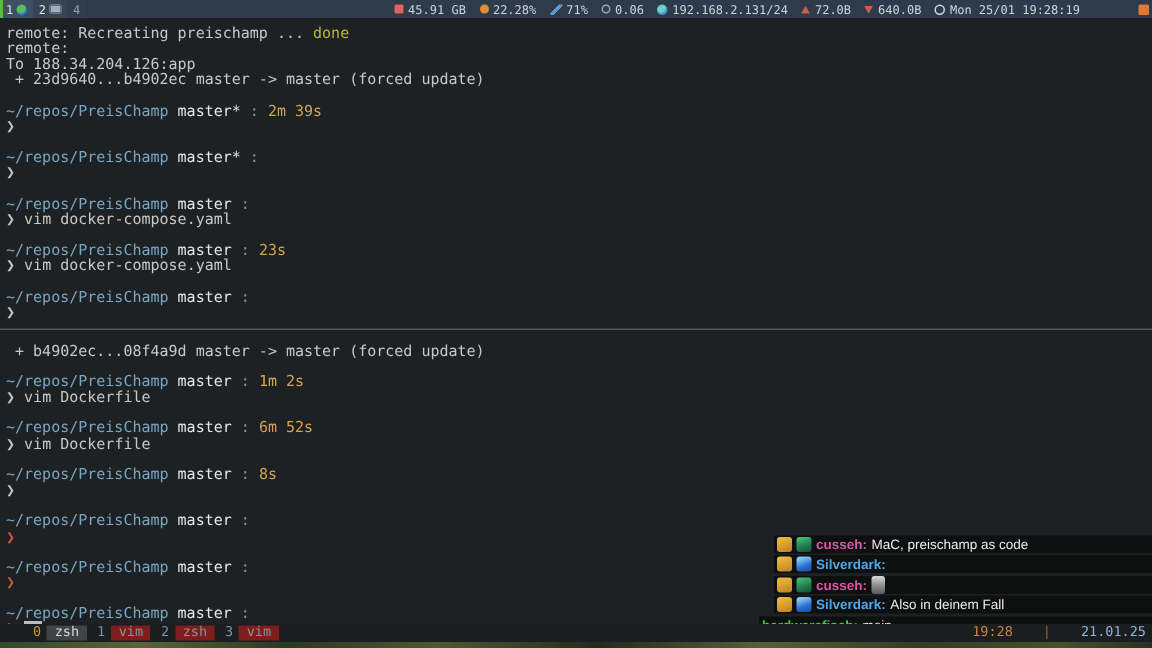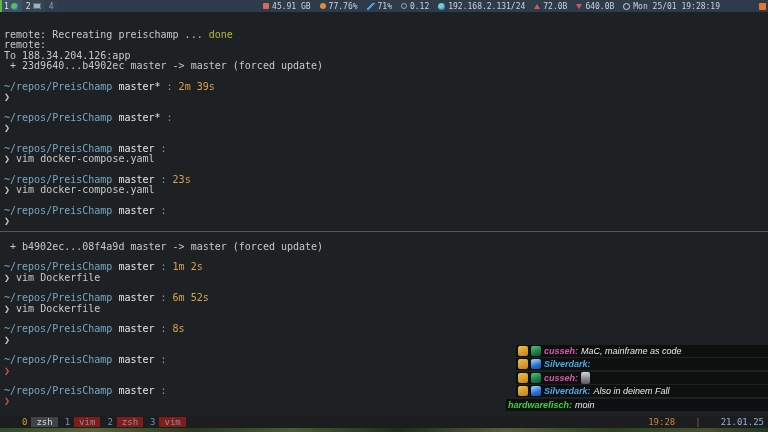--- a/index.html
+++ b/index.html
@@ -24,36 +24,36 @@
   .i-net{width:7px;height:7px;border-radius:50%;background:radial-gradient(circle at 38% 35%,#6fd0c0 0 40%,#3f8fd0 62%);}
   .i-up{width:0;height:0;border-left:3px solid transparent;border-right:3px solid transparent;border-bottom:5px solid #d05c4a;}
   .i-down{width:0;height:0;border-left:3px solid transparent;border-right:3px solid transparent;border-top:5px solid #d05c4a;}
   .i-clock{width:7px;height:7px;border-radius:50%;border:1px solid #d5dade;box-sizing:border-box;}
   .i-tray{width:7px;height:7px;background:#e07a30;border-radius:1px;margin-right:2px;}
   .i-globe{width:7px;height:7px;border-radius:50%;background:radial-gradient(circle at 40% 35%,#57c154 0 45%,#3c78c8 62%);}
   .i-display{width:8px;height:6px;background:#9fb0bd;border-radius:1px;box-shadow:inset 0 0 0 1px #5b6b78;}
 
   
   .terminal{position:absolute;top:12px;left:0;right:0;bottom:16px;background:#1d2124;
-            padding:18px 0 0 4px;font-size:10px;white-space:pre;}
+            padding:6px 0 0 4px;font-size:10px;white-space:pre;}
   .term-line{height:10.33px;line-height:10.33px;}
   .divline{height:1px;background:#53575b;margin-top:5px;margin-left:-4px;}
   .c-fg{color:#c7c9c5;}
   .c-done{color:#b9b637;}
   .c-path{color:#7aa6c2;margin-top:35px;}
   .c-br{color:#e6e6e2;font-weight:normal;}
   .c-sep{color:#8a939c;}
   .c-dur{color:#d6a44f;}
   .c-p{color:#c2c6c2;}
   .c-pr{color:#cf5347;}
   .c-cur{background:#b9bec2;color:#b9bec2;}
 
   
-  .chat{position:absolute;right:0;bottom:20px;width:262px;font-family:"Liberation Sans","DejaVu Sans",sans-serif;
-        font-size:9px;font-style:italic;}
+  .chat{position:absolute;right:0;bottom:8px;width:262px;font-family:"Liberation Sans","DejaVu Sans",sans-serif;
+        font-size:9px;}
   .chat-row{display:flex;align-items:center;height:12px;line-height:12px;margin-bottom:1.4px;
             margin-left:10px;background:rgba(12,12,12,0.88);padding-left:2px;color:#ebebeb;}
   .chat-row.no-indent{margin-left:0;}
   .badge{width:10px;height:10px;border-radius:2px;margin-right:3px;flex:none;}
   .b-gold{background:linear-gradient(160deg,#f0c040,#c08020);}
   .b-green{background:linear-gradient(160deg,#49c97a,#1f7a4d 60%,#164f33);}
   .b-blue{background:linear-gradient(160deg,#7ec3f0 20%,#2a6fd4 60%,#184a9e);}
   .chat-user{font-weight:bold;margin-right:3px;white-space:pre;}
   .chat-text{white-space:pre;}
   .emote{width:9px;height:12px;border-radius:2px;background:linear-gradient(180deg,#d9d9d9,#8a8a8a 55%,#5a5a5a);}
@@ -89,40 +89,40 @@
         <span>2</span>
         <span class="icon i-display"></span>
       </div>
       <div class="ws dim">
         <span>4</span>
       </div>
     </div>
   <div style="display:flex;align-items:center;gap:36px;">
     <div class="stats">
         <div class="stat"><span class="icon i-ram"></span><span>45.91 GB</span></div>
-        <div class="stat"><span class="icon i-cpu"></span><span>77.76%</span></div>
+        <div class="stat"><span class="icon i-cpu"></span><span>22.28%</span></div>
         <div class="stat"><span class="icon i-graph"></span><span>71%</span></div>
-        <div class="stat"><span class="icon i-load"></span><span>0.12</span></div>
+        <div class="stat"><span class="icon i-load"></span><span>0.06</span></div>
         <div class="stat"><span class="icon i-net"></span><span>192.168.2.131/24</span></div>
         <div class="stat"><span class="icon i-up"></span><span>72.0B</span></div>
         <div class="stat"><span class="icon i-down"></span><span>640.0B</span></div>
         <div class="stat"><span class="icon i-clock"></span><span>Mon 25/01 19:28:19</span></div>
       </div>
     <span class="icon i-tray"></span>
   </div>
 </div>
 
 <div class="terminal"><div class="term-line"><span class="c-fg">remote: Recreating preischamp ... </span><span class="c-done">done</span></div><div class="term-line"><span class="c-fg">remote:</span></div><div class="term-line"><span class="c-fg">To 188.34.204.126:app</span></div><div class="term-line"><span class="c-fg"> + 23d9640...b4902ec master -&gt; master (forced update)</span></div><div class="term-line"></div><div class="term-line"><span class="c-path">~/repos/PreisChamp</span><span class="c-br"> master*</span><span class="c-sep"> :</span><span class="c-dur"> 2m 39s</span></div><div class="term-line"><span class="c-p">❯</span></div><div class="term-line"></div><div class="term-line"><span class="c-path">~/repos/PreisChamp</span><span class="c-br"> master*</span><span class="c-sep"> :</span></div><div class="term-line"><span class="c-p">❯</span></div><div class="term-line"></div><div class="term-line"><span class="c-path">~/repos/PreisChamp</span><span class="c-br"> master</span><span class="c-sep"> :</span></div><div class="term-line"><span class="c-p">❯</span><span class="c-fg"> vim docker-compose.yaml</span></div><div class="term-line"></div><div class="term-line"><span class="c-path">~/repos/PreisChamp</span><span class="c-br"> master</span><span class="c-sep"> :</span><span class="c-dur"> 23s</span></div><div class="term-line"><span class="c-p">❯</span><span class="c-fg"> vim docker-compose.yaml</span></div><div class="term-line"></div><div class="term-line"><span class="c-path">~/repos/PreisChamp</span><span class="c-br"> master</span><span class="c-sep"> :</span></div><div class="term-line"><span class="c-p">❯</span></div><div class="term-line"><div class="divline"></div></div><div class="term-line"><span class="c-fg"> + b4902ec...08f4a9d master -&gt; master (forced update)</span></div><div class="term-line"></div><div class="term-line"><span class="c-path">~/repos/PreisChamp</span><span class="c-br"> master</span><span class="c-sep"> :</span><span class="c-dur"> 1m 2s</span></div><div class="term-line"><span class="c-p">❯</span><span class="c-fg"> vim Dockerfile</span></div><div class="term-line"></div><div class="term-line"><span class="c-path">~/repos/PreisChamp</span><span class="c-br"> master</span><span class="c-sep"> :</span><span class="c-dur"> 6m 52s</span></div><div class="term-line"><span class="c-p">❯</span><span class="c-fg"> vim Dockerfile</span></div><div class="term-line"></div><div class="term-line"><span class="c-path">~/repos/PreisChamp</span><span class="c-br"> master</span><span class="c-sep"> :</span><span class="c-dur"> 8s</span></div><div class="term-line"><span class="c-p">❯</span></div><div class="term-line"></div><div class="term-line"><span class="c-path">~/repos/PreisChamp</span><span class="c-br"> master</span><span class="c-sep"> :</span></div><div class="term-line"><span class="c-pr">❯</span></div><div class="term-line"></div><div class="term-line"><span class="c-path">~/repos/PreisChamp</span><span class="c-br"> master</span><span class="c-sep"> :</span></div><div class="term-line"><span class="c-pr">❯</span></div><div class="term-line"></div><div class="term-line"><span class="c-path">~/repos/PreisChamp</span><span class="c-br"> master</span><span class="c-sep"> :</span></div><div class="term-line"><span class="c-pr">❯ </span><span class="c-cur">  </span></div></div>
 
 <div class="chat">
     <div class="chat-row">
       <span class="badge b-gold"></span>
       <span class="badge b-green"></span>
       <span class="chat-user" style="color: rgb(217, 87, 168);">cusseh:</span>
-      <span class="chat-text">MaC, mainframe as code</span>
+      <span class="chat-text">MaC, preischamp as code</span>
     </div>
     <div class="chat-row">
       <span class="badge b-gold"></span>
       <span class="badge b-blue"></span>
       <span class="chat-user" style="color: rgb(79, 168, 232);">Silverdark:</span>
     </div>
     <div class="chat-row">
       <span class="badge b-gold"></span>
       <span class="badge b-green"></span>
       <span class="chat-user" style="color: rgb(217, 87, 168);">cusseh:</span>

